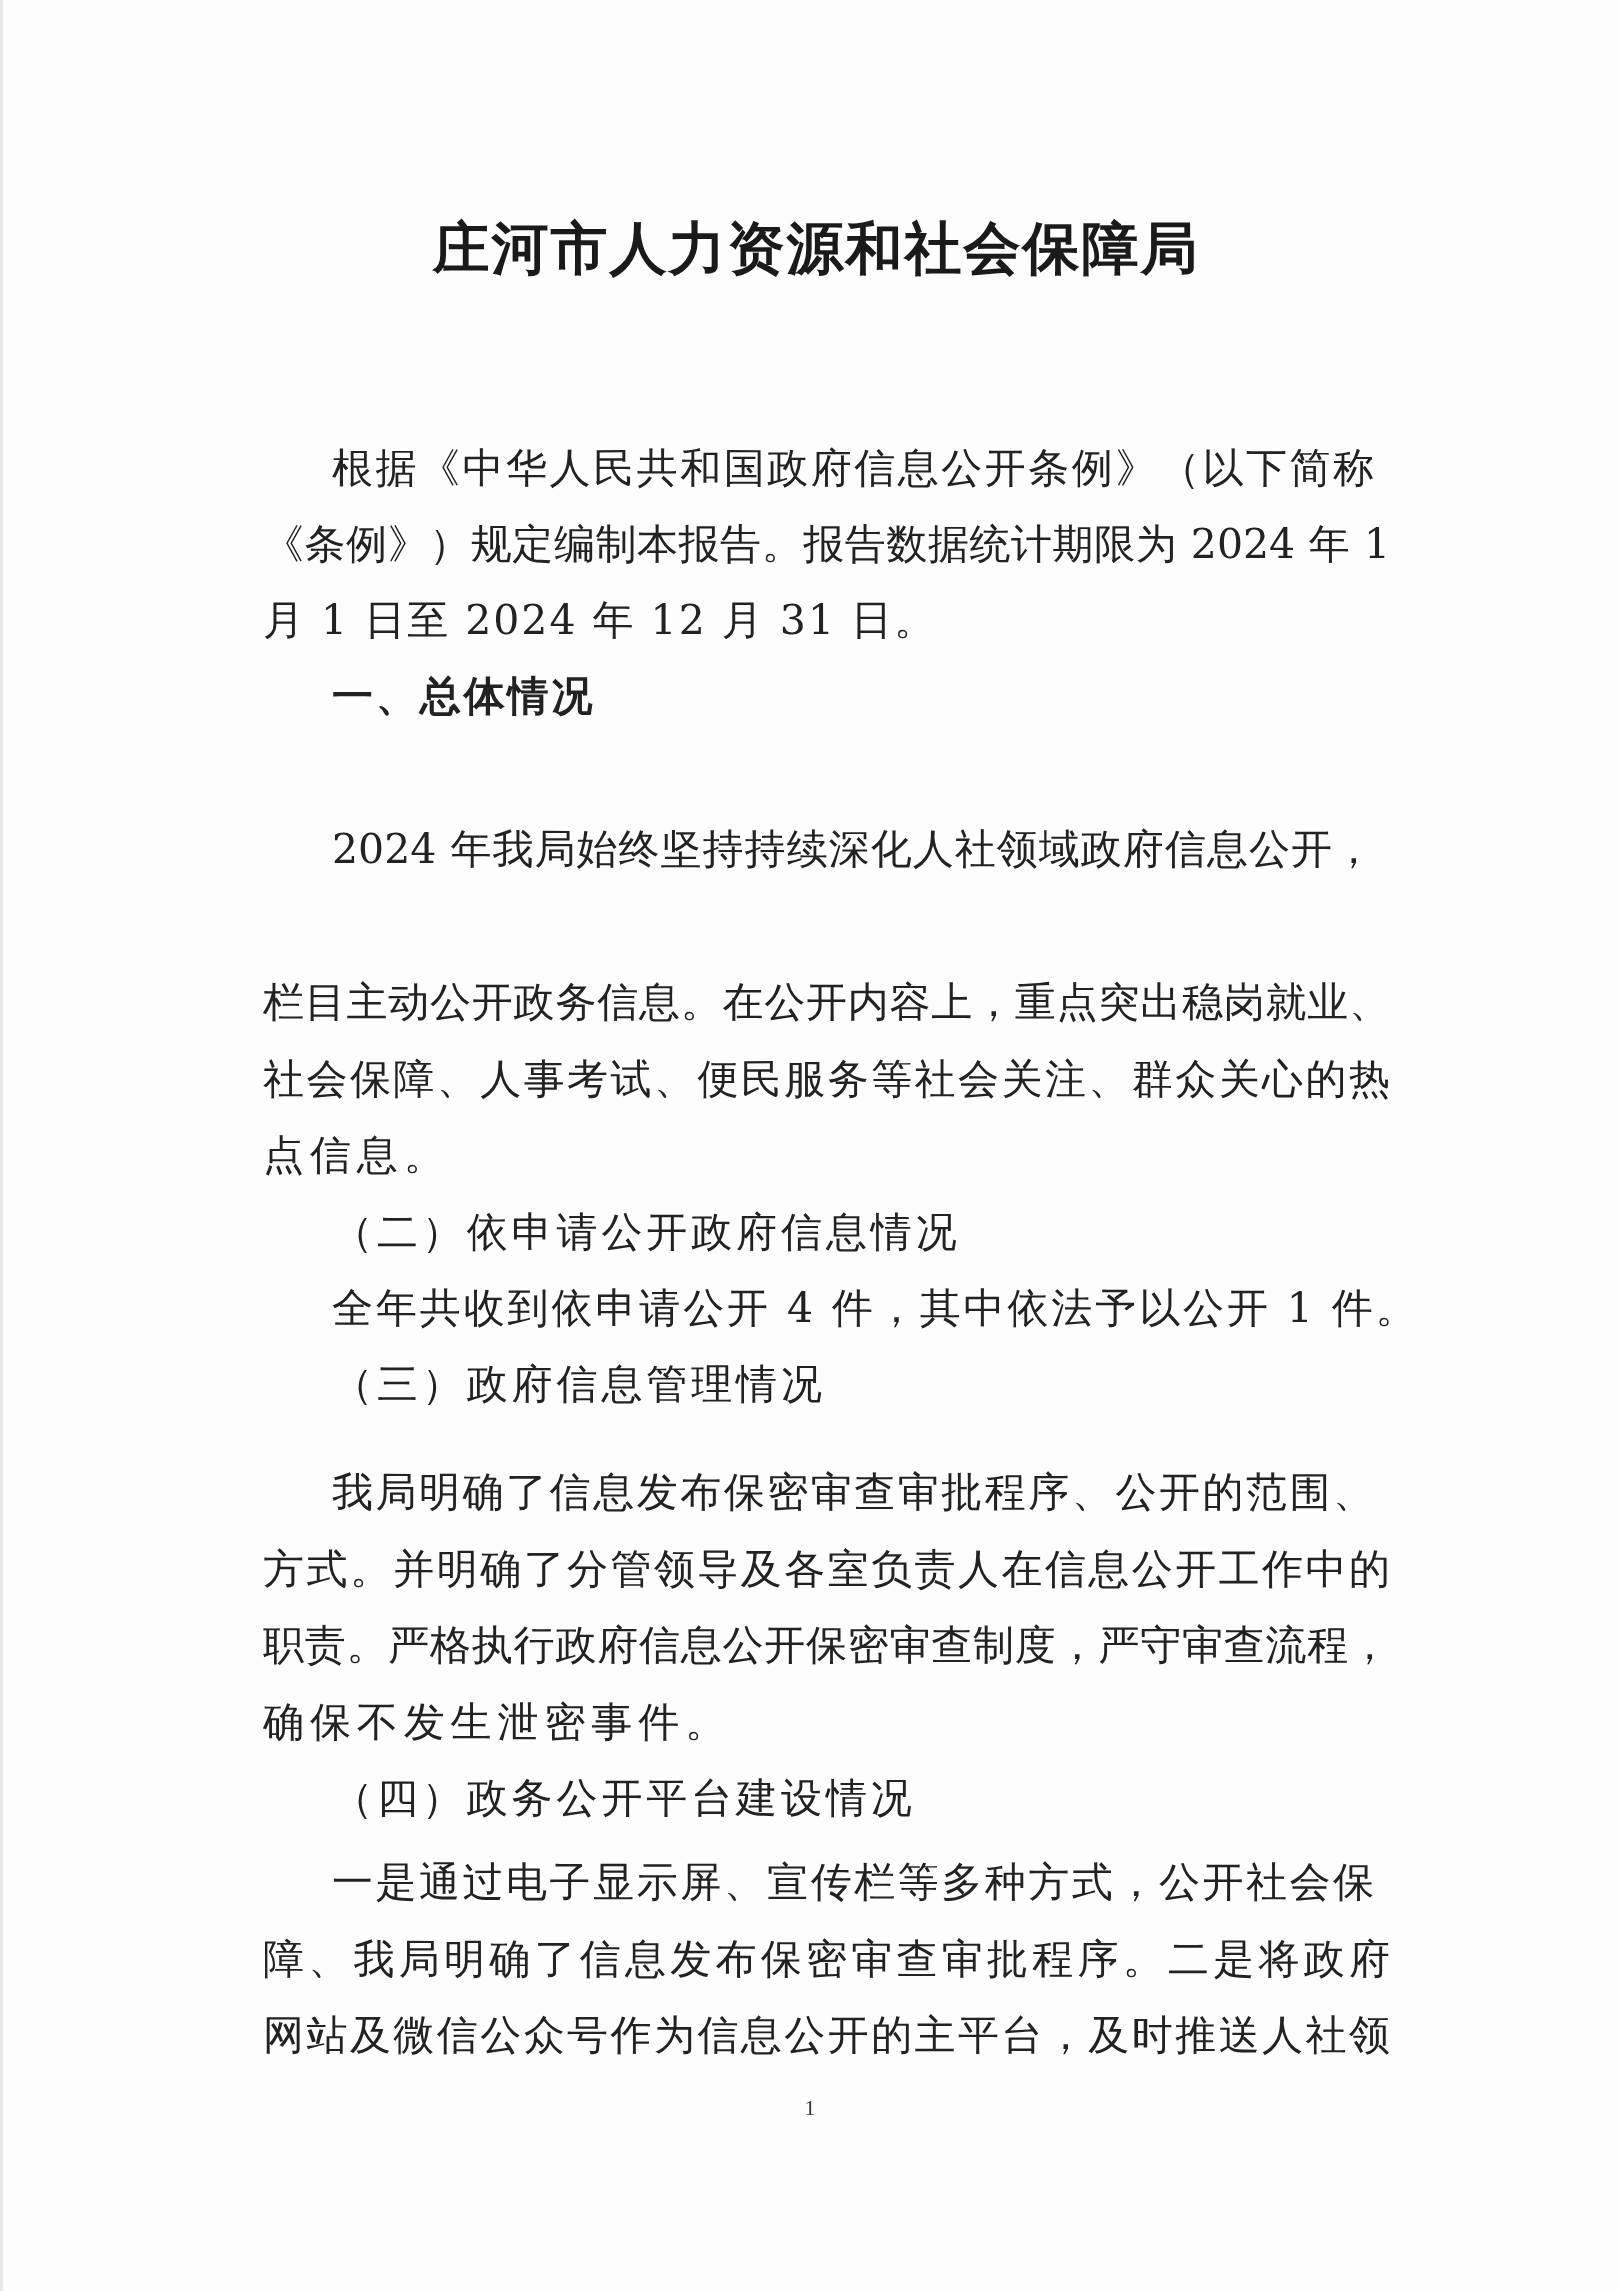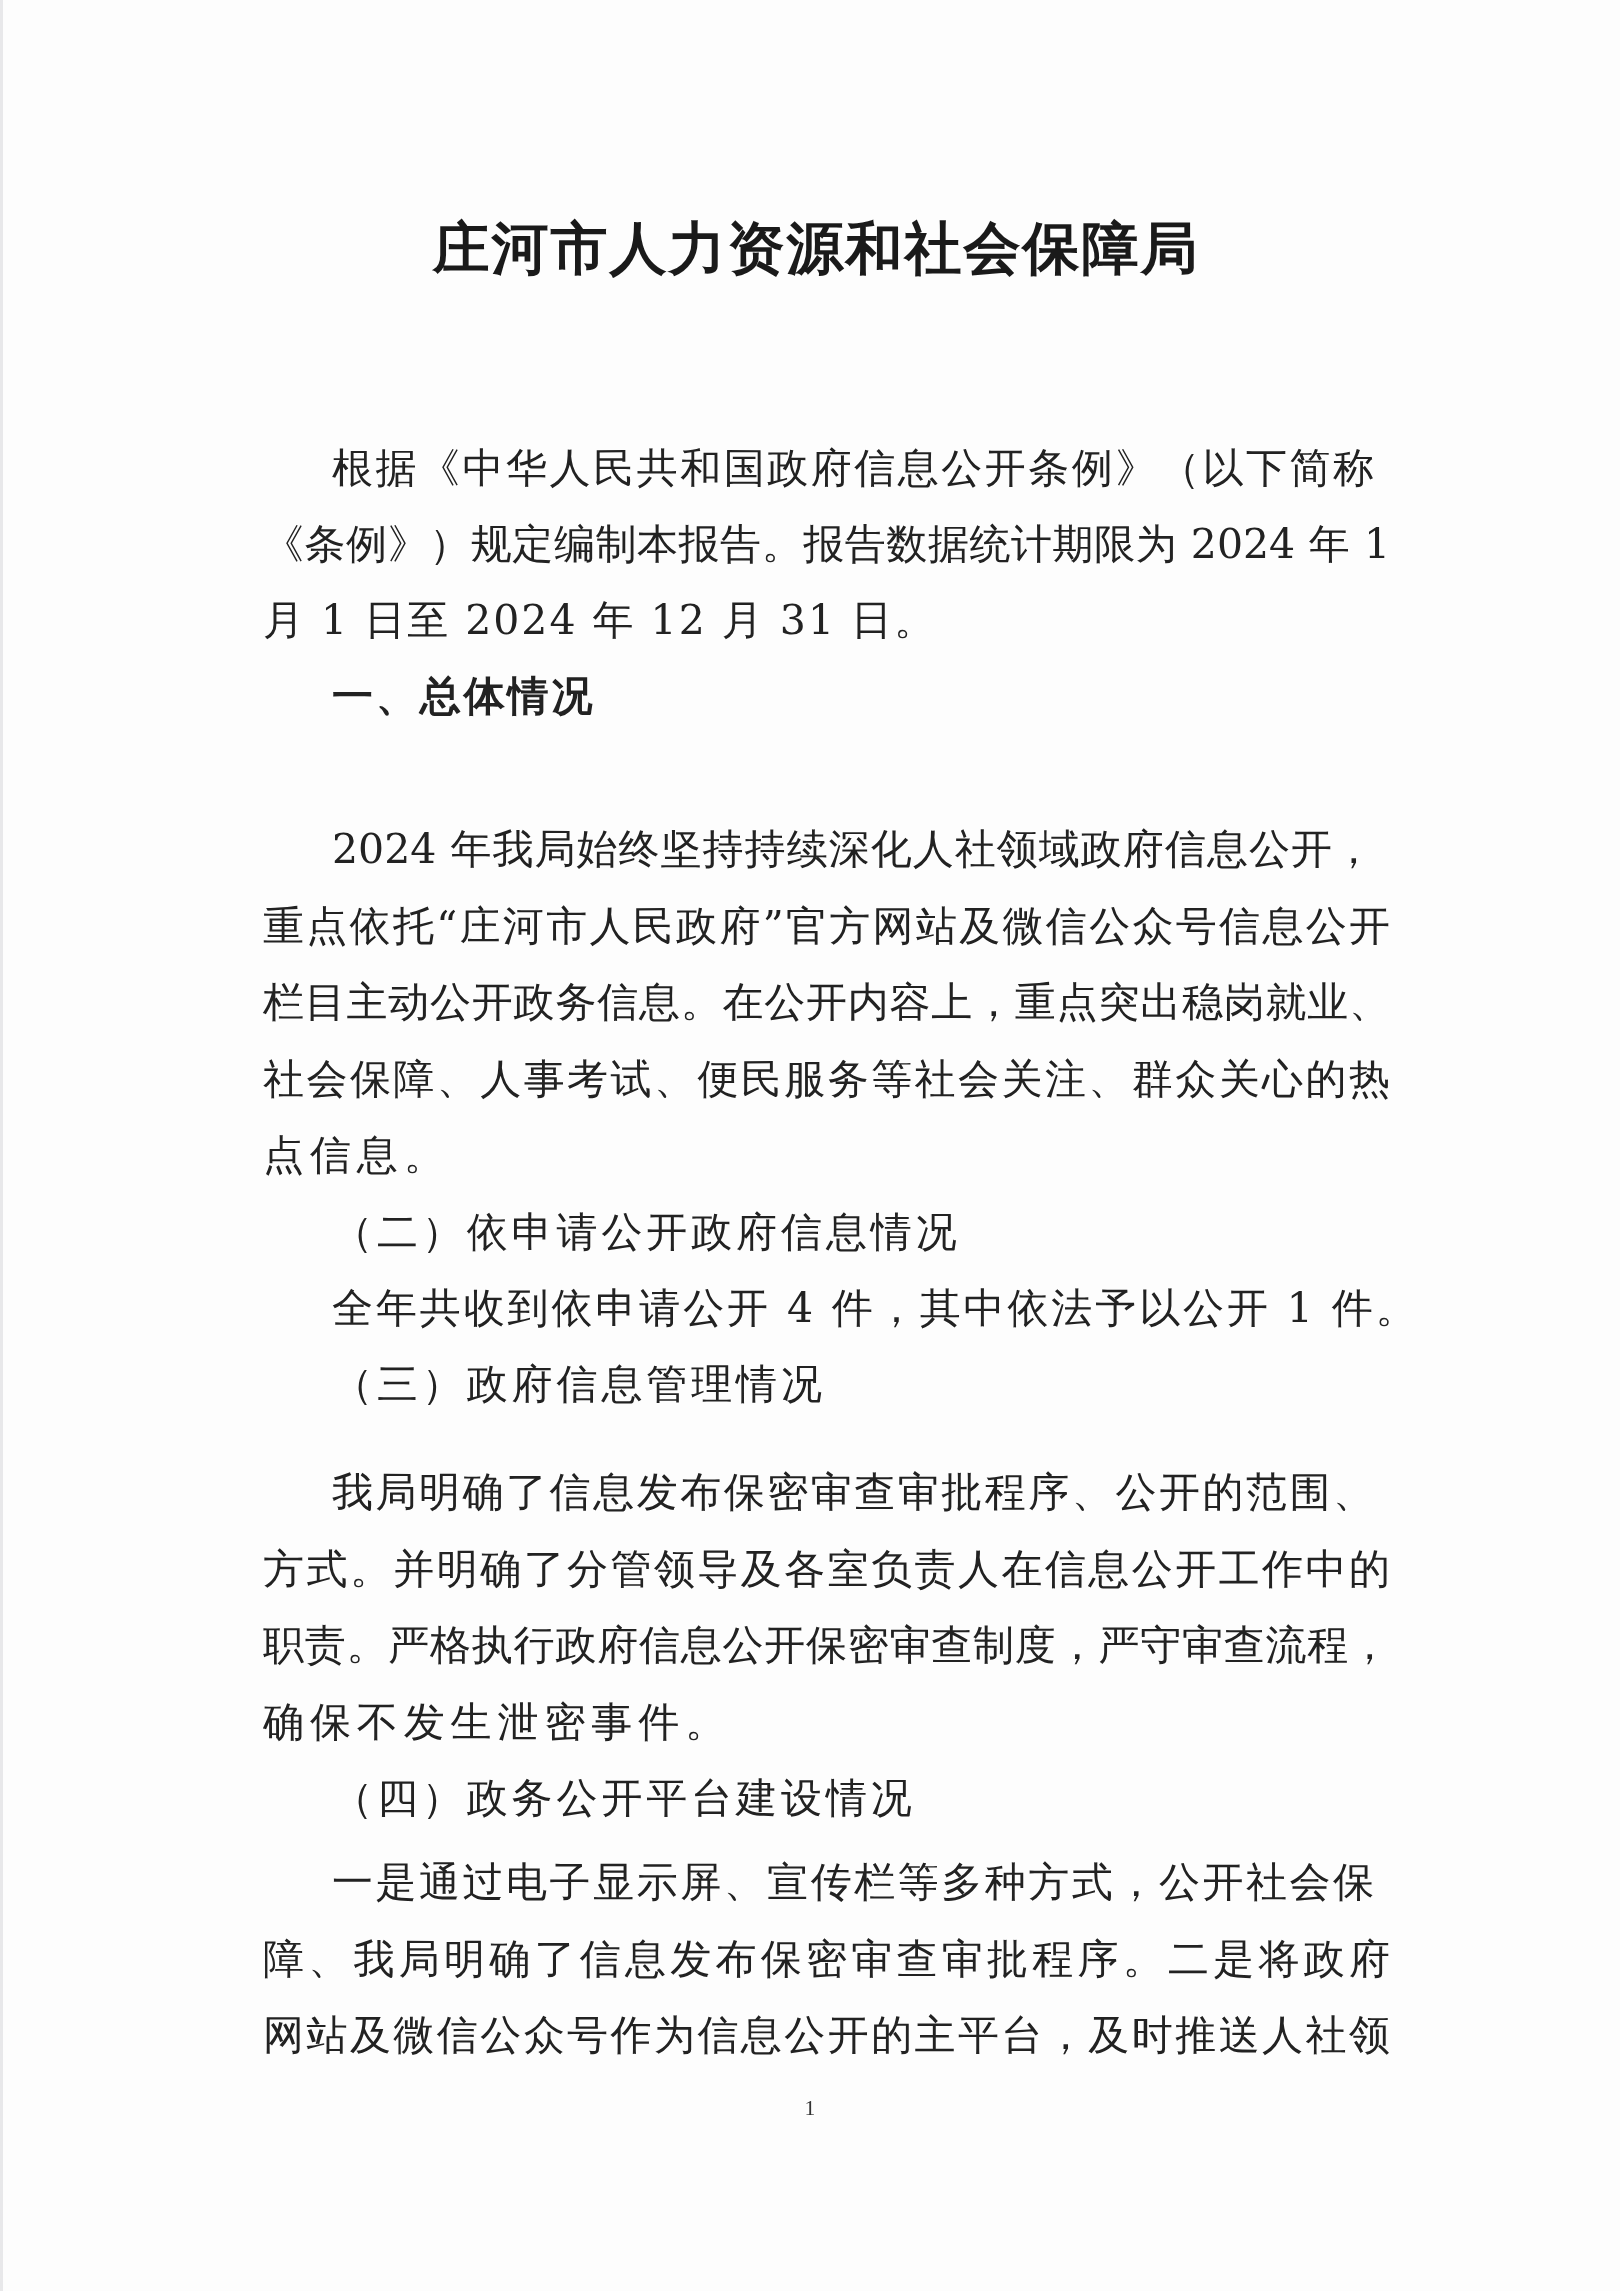--- a/index.html
+++ b/index.html
@@ -83,21 +83,20 @@
 
   <div class="title-line" style="top:211px;">庄河市人力资源和社会保障局</div>
 
   <div class="line indent justify" style="top:443px; width:1042px;">根据《中华人民共和国政府信息公开条例》（以下简称</div>
   <div class="line justify" style="top:519px;">《条例》）规定编制本报告。报告数据统计期限为 2024 年 1</div>
   <div class="line" style="top:595px; letter-spacing:2px;">月 1 日至 2024 年 12 月 31 日。</div>
 
   <div class="line indent heading-1" style="top:671px;">一、总体情况</div>
 
   <div class="line indent justify" style="top:824px; width:1042px;">2024 年我局始终坚持持续深化人社领域政府信息公开，</div>
-  <div class="line justify" style="top:901px;">重点依托“庄河市人民政府”官方网站及微信公众号信息公开</div>
   <div class="line justify" style="top:977px;">栏目主动公开政务信息。在公开内容上，重点突出稳岗就业、</div>
   <div class="line justify" style="top:1054px;">社会保障、人事考试、便民服务等社会关注、群众关心的热</div>
   <div class="line" style="top:1130px;">点信息。</div>
 
   <div class="line indent heading-2" style="top:1207px;">（二）依申请公开政府信息情况</div>
   <div class="line indent" style="top:1283px; letter-spacing:2.9px;">全年共收到依申请公开 4 件，其中依法予以公开 1 件。</div>
 
   <div class="line indent heading-2" style="top:1359px;">（三）政府信息管理情况</div>
   <div class="line indent justify" style="top:1467px; width:1042px;">我局明确了信息发布保密审查审批程序、公开的范围、</div>
   <div class="line justify" style="top:1544px;">方式。并明确了分管领导及各室负责人在信息公开工作中的</div>

